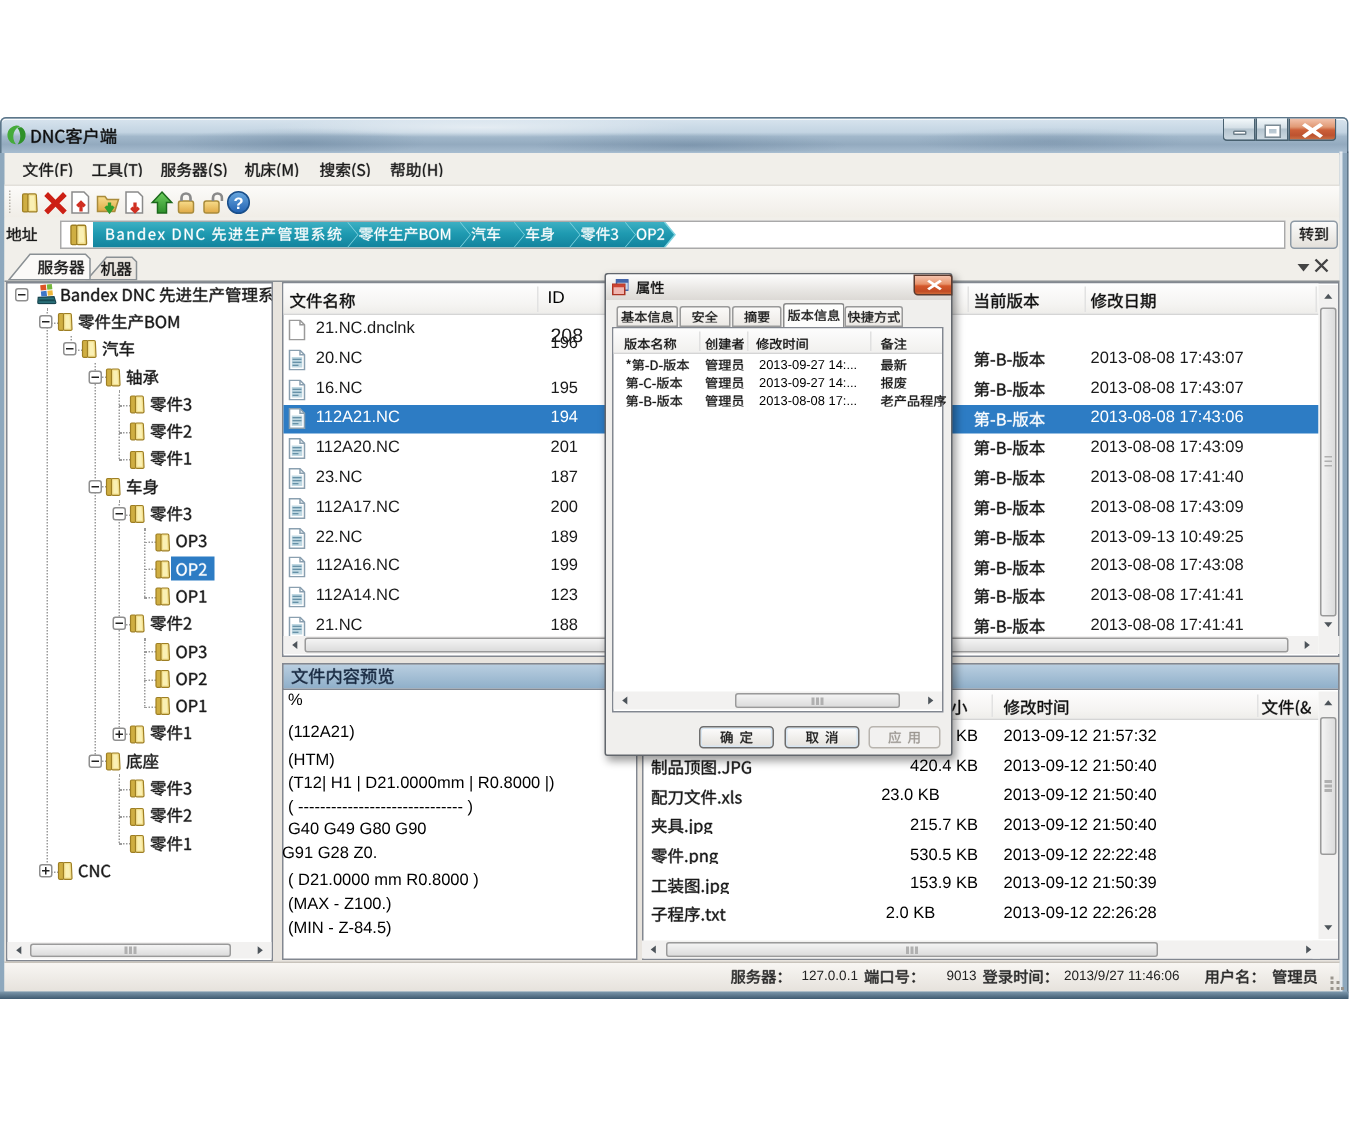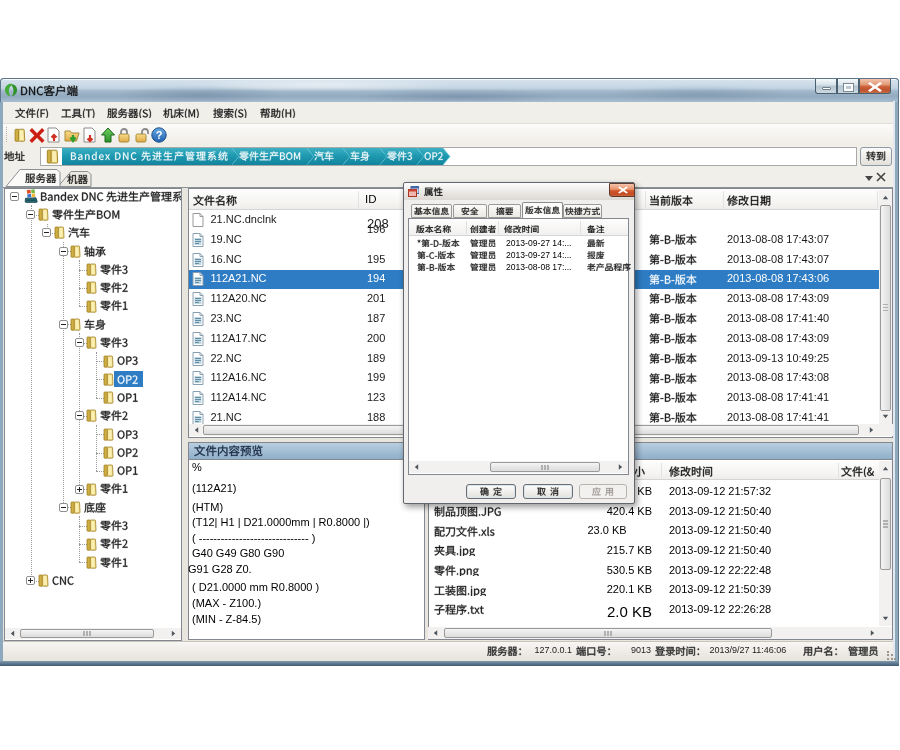--- a/index.html
+++ b/index.html
@@ -571,21 +571,21 @@
     <path d="M8 0.5 v3 h3" fill="none" stroke="#9a9a9a"></path>
   </svg>
 <div class="txt" style="left:210.5px;top:213.08px;font-size:11px;color:#1a1a1a">21.NC.dnclnk</div>
 <div class="txt" style="left:367px;top:216px;font-size:13px;color:#1a1a1a">208</div>
 <svg class="a" style="left:192px;top:232.7px" width="12" height="14" viewBox="0 0 12 14">
     <path d="M1 0.5 h7 l3 3 v10 H1Z" fill="#fff" stroke="#8aa0b0"></path>
     <path d="M8 0.5 v3 h3" fill="none" stroke="#8aa0b0"></path>
     <rect x="2.5" y="5" width="7" height="7" fill="#bfd8e2"></rect>
     <path d="M3 6.5 h6 M3 8.5 h6 M3 10.5 h4" stroke="#4a7a94" stroke-width="0.8"></path>
   </svg>
-<div class="txt" style="left:210.5px;top:232.88px;font-size:11px;color:#1a1a1a">19.NC</div>
+<div class="txt" style="left:210.5px;top:232.88px;font-size:11px;color:#1a1a1a">20.NC</div>
 <div class="txt" style="left:367px;top:223px;font-size:11px;color:#1a1a1a">196</div>
 <svg class="ct" style="left:649.0px;top:234.09px;" width="47.86" height="11.00" viewBox="0 -880 4351.0 1000" fill="#1a1a1a" stroke="#1a1a1a" stroke-width="28" stroke-linejoin="round">
     <use href="#g67" x="0"></use>
     <use href="#g68" x="1000"></use>
     <use href="#g28" x="1347"></use>
     <use href="#g68" x="2004"></use>
     <use href="#g61" x="2351"></use>
     <use href="#g62" x="3351"></use>
   </svg>
 <div class="txt" style="left:727px;top:232.88px;font-size:11px;color:#1a1a1a">2013-08-08 17:43:07</div>
@@ -872,32 +872,32 @@
 <div class="txt" style="left:669px;top:563.78px;font-size:11px;color:#000">2013-09-12 22:22:48</div>
 <svg class="ct" style="left:434.0px;top:584.69px;" width="52.11" height="11.00" viewBox="0 -880 4737.0 1000" fill="#1a1a1a" stroke="#1a1a1a" stroke-width="28" stroke-linejoin="round">
     <use href="#g11" x="0"></use>
     <use href="#g98" x="1000"></use>
     <use href="#g87" x="2000"></use>
     <use href="#g81" x="3000"></use>
     <use href="#g95" x="3278"></use>
     <use href="#g96" x="3553"></use>
     <use href="#g97" x="4173"></use>
   </svg>
-<div class="txt" style="left:562px;width:90px;text-align:right;top:583.48px;font-size:11px;color:#000">220.1 KB</div>
+<div class="txt" style="left:562px;width:90px;text-align:right;top:583.48px;font-size:11px;color:#000">153.9 KB</div>
 <div class="txt" style="left:669px;top:583.48px;font-size:11px;color:#000">2013-09-12 21:50:39</div>
 <svg class="ct" style="left:434.0px;top:604.39px;" width="49.83" height="11.00" viewBox="0 -880 4530.0 1000" fill="#1a1a1a" stroke="#1a1a1a" stroke-width="28" stroke-linejoin="round">
     <use href="#g99" x="0"></use>
     <use href="#g100" x="1000"></use>
     <use href="#g101" x="2000"></use>
     <use href="#g81" x="3000"></use>
     <use href="#g102" x="3278"></use>
     <use href="#g33" x="3655"></use>
     <use href="#g102" x="4153"></use>
   </svg>
-<div class="txt" style="left:562px;width:90px;text-align:right;top:603.18px;font-size:15px;color:#000">2.0 KB</div>
+<div class="txt" style="left:562px;width:90px;text-align:center;top:603.18px;font-size:11px;color:#000">2.0 KB</div>
 <div class="txt" style="left:669px;top:603.18px;font-size:11px;color:#000">2013-09-12 22:26:28</div>
 <div class="a" style="left:879px;top:461px;width:13px;height:165px;background:#f2f1f0;"></div>
 <svg class="a" style="left:879px;top:462px" width="13" height="14" viewBox="0 0 13 14">
     <path d="M3.8 8.2 l2.7 -3.4 l2.7 3.4Z" fill="#4d545a"></path>
   </svg>
 <svg class="a" style="left:879px;top:611px" width="13" height="14" viewBox="0 0 13 14">
     <path d="M3.8 5.8 l2.7 3.4 l2.7 -3.4Z" fill="#4d545a"></path>
   </svg>
 <div class="a" style="left:879.5px;top:478px;width:11.5px;height:92px;background:linear-gradient(90deg,#f4f4f4,#dcdcdc);border:1px solid #9a9a9a;border-radius:2px;"></div>
 <div class="a" style="left:883px;top:520px;width:5px;height:1.5px;background:#b0b0b0;"></div>

